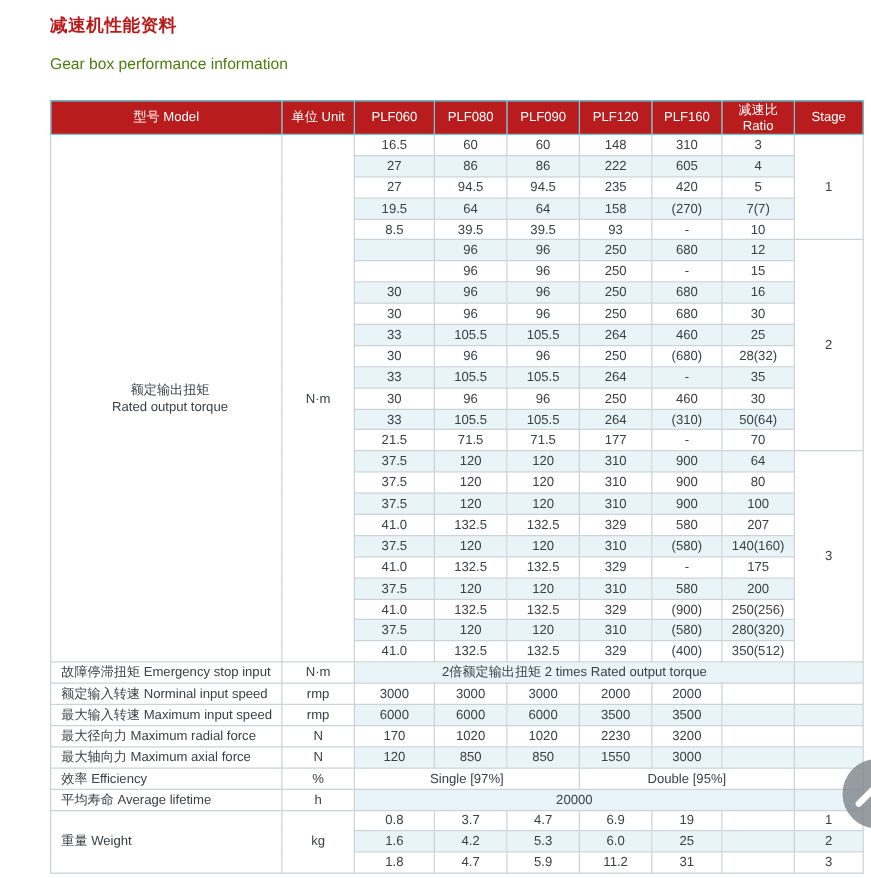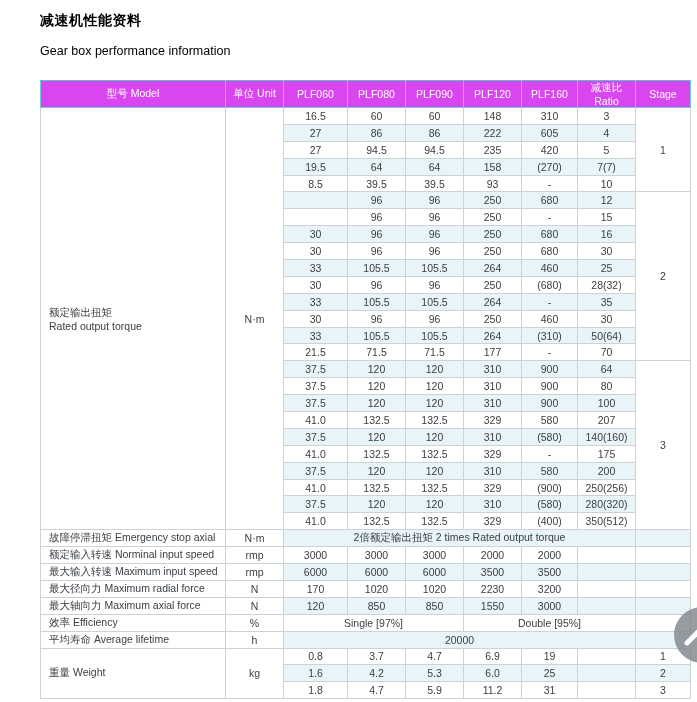--- a/index.html
+++ b/index.html
@@ -2,43 +2,43 @@
 <html><head>
 <meta charset="utf-8">
 <style>
   html,body{margin:0;padding:0;}
   body{
     width:697px;height:702px;overflow:hidden;position:relative;
     background:#ffffff;font-family:"Liberation Sans","DejaVu Sans",sans-serif;
   }
   .page-title{
     position:absolute;left:40px;top:12px;
-    font-size:14px;font-weight:bold;color:#000000;letter-spacing:.5px;
+    font-size:14px;font-weight:bold;color:#b91c1c;letter-spacing:.5px;
   }
   .page-subtitle{
     position:absolute;left:40px;top:44px;
-    font-size:12.5px;color:#000000;
+    font-size:12.5px;color:#4d7c0f;
   }
   table.perf{
     position:absolute;left:40px;top:80px;width:650px;
     border-collapse:collapse;table-layout:fixed;
   }
   table.perf th{
-    background:#d946ef;color:#ffffff;font-weight:normal;
+    background:#b91c1c;color:#ffffff;font-weight:normal;
     font-size:10.5px;height:17px;padding:0;
     border:1px solid #6fccd7;border-top-color:#4fc3d0;
   }
   table.perf td{
     border:1px solid #ccd2d6;font-size:10.5px;color:#3b4045;
     text-align:center;vertical-align:middle;height:15.9px;padding:0 2px;
     overflow:hidden;white-space:nowrap;
   }
   table.perf td.label{text-align:left;padding-left:8px;}
   table.perf td.alt{background:#e9f4f8;}
-  table.perf td.torque-label div{line-height:14px;}
+  table.perf td.torque-label div{line-height:14px;text-align:center;}
   .float-btn{
     position:absolute;left:674px;top:607px;width:56px;height:56px;
     border-radius:50%;background:rgba(128,134,140,.82);
     cursor:pointer;
   }
   .float-btn svg{position:absolute;left:0;top:0;}
 </style>
 </head>
 <body>
 
@@ -273,21 +273,21 @@
       </tr>
       <tr>
         <td>41.0</td>
         <td>132.5</td>
         <td>132.5</td>
         <td>329</td>
         <td>(400)</td>
         <td>350(512)</td>
       </tr>
       <tr>
-        <td class="label">故障停滞扭矩 Emergency stop axial</td>
+        <td class="label">故障停滞扭矩 Emergency stop input</td>
         <td>N·m</td>
         <td class="alt" colspan="6">2倍额定输出扭矩  2 times Rated output torque</td>
         <td class="alt"></td>
       </tr>
       <tr>
         <td class="label">额定输入转速 Norminal input speed</td>
         <td>rmp</td>
         <td colspan="1">3000</td>
         <td colspan="1">3000</td>
         <td colspan="1">3000</td>

